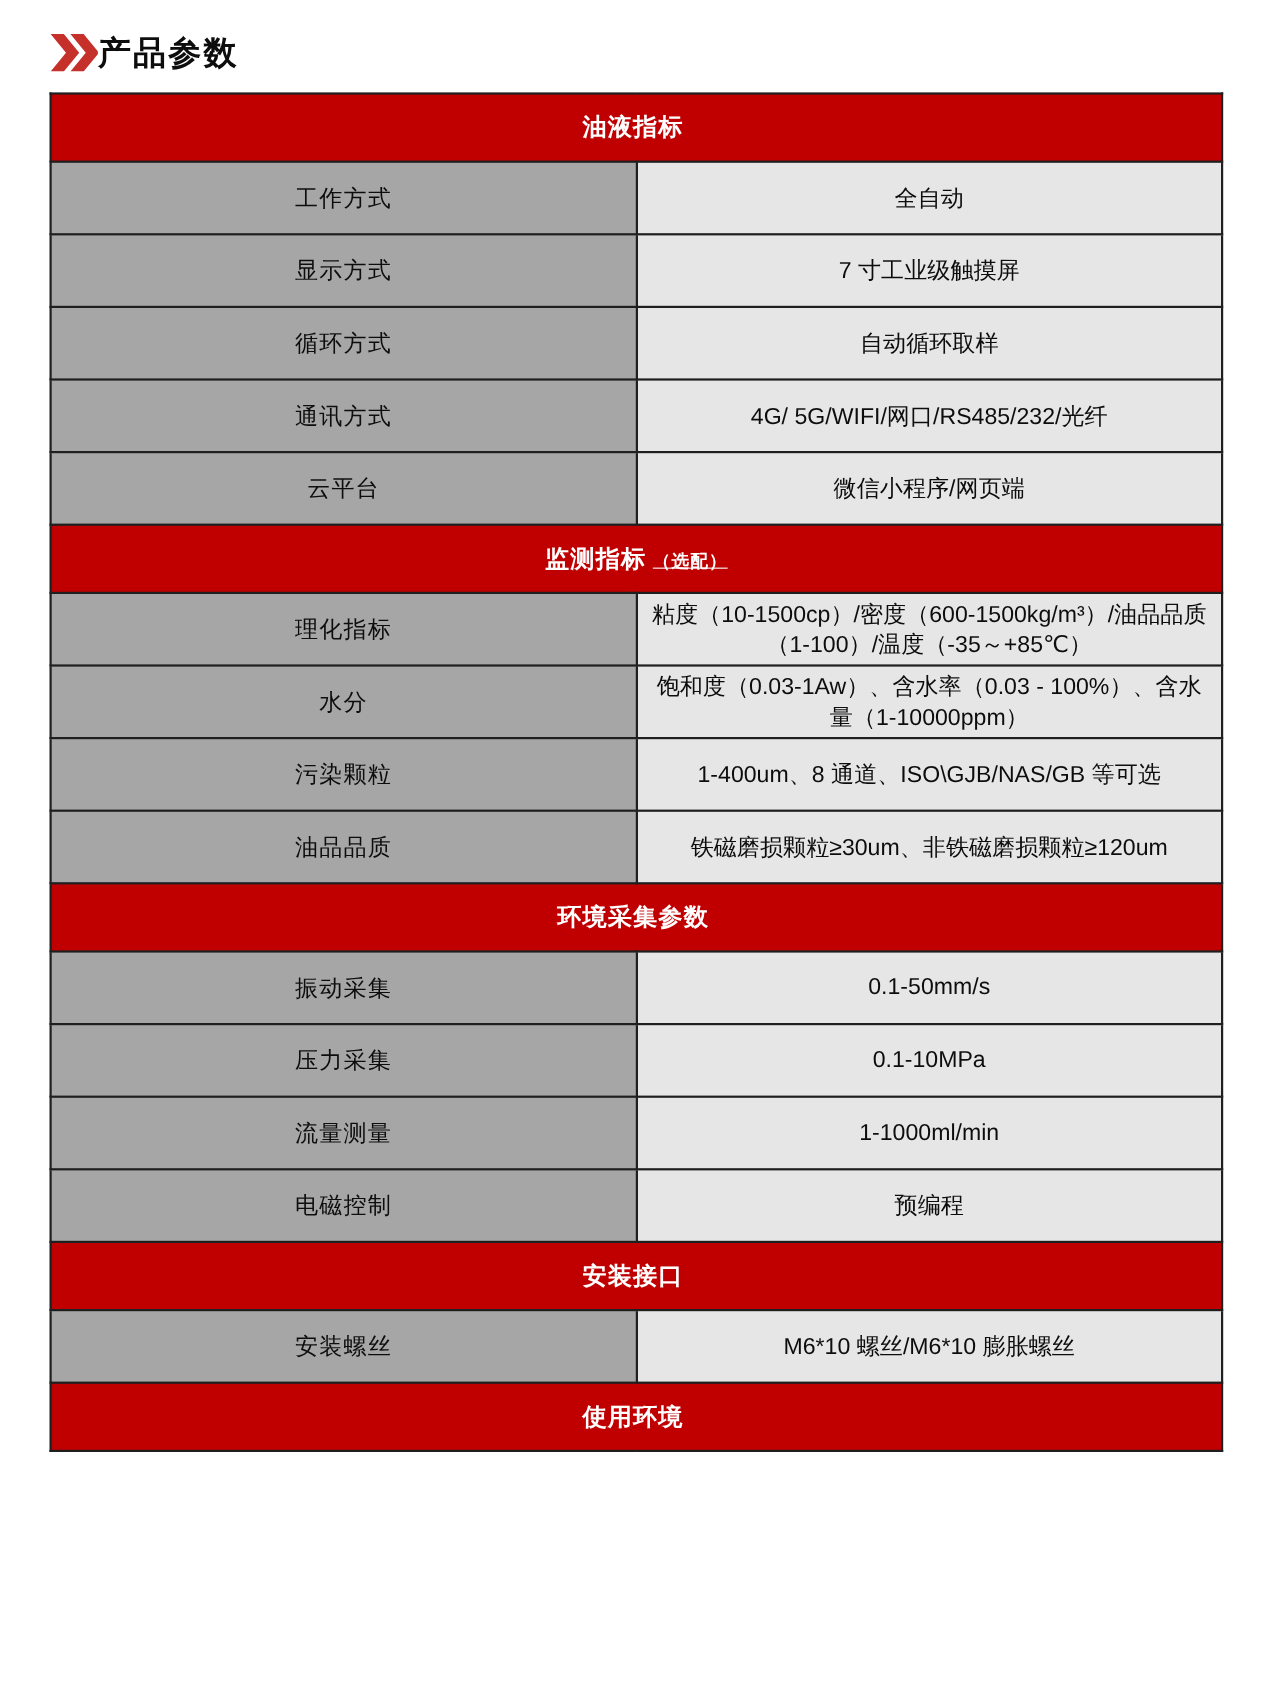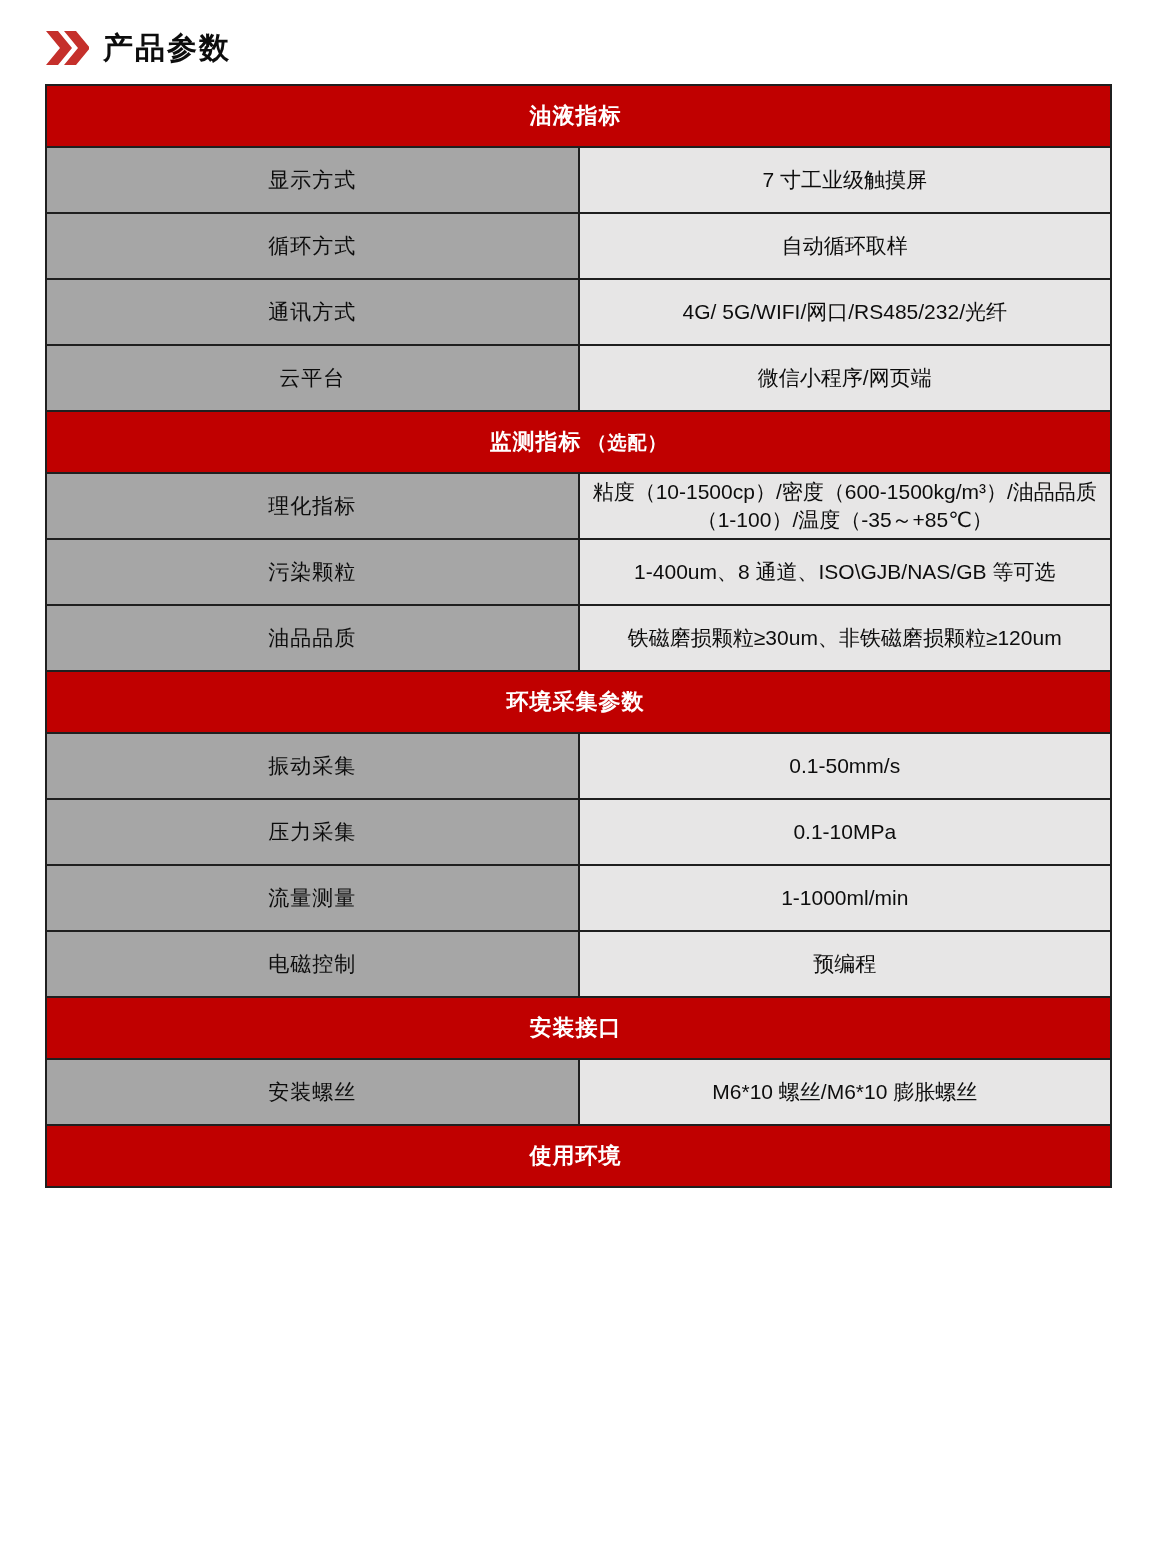--- a/index.html
+++ b/index.html
@@ -15,21 +15,20 @@
   body{
     height:1543px;
     font-family:"Liberation Sans","DejaVu Sans",sans-serif;
     color:var(--ink);
     overflow:hidden;
   }
   .page{padding:26px 37px 0 45px;}
   .title-row{
     display:flex;
     align-items:center;
-    gap:14px;
     height:44px;
     margin-bottom:14px;
   }
   .chevrons{display:inline-flex;align-items:center;}
   .chevrons svg{display:block;}
   h1.page-title{
     font-size:30px;
     font-weight:bold;
     letter-spacing:2px;
     color:#0d0d0d;
@@ -47,23 +46,24 @@
   }
   tr.sec td{
     background:var(--red);
     color:#ffffff;
     height:62px;
     font-weight:bold;
     font-size:22px;
     letter-spacing:1px;
   }
   tr.sec .sec-note{
-    font-size:19px;
+    font-size:16px;
     font-weight:bold;
     margin-left:6px;
+    text-decoration:underline;
   }
   tr.row{height:66px;}
   td.label{
     background:var(--label-gray);
     width:185px;
     font-size:21px;
     color:#0d0d0d;
     letter-spacing:1px;
   }
   td.value{
@@ -87,20 +87,24 @@
     </span>
     <h1 class="page-title">产品参数</h1>
   </div>
 
   <table class="spec-table">
     <tbody>
         <tr class="sec">
           <td colspan="2"><span class="sec-title">油液指标</span><span class="sec-note"></span></td>
         </tr>
         <tr class="row">
+          <td class="label">工作方式</td>
+          <td class="value">全自动</td>
+        </tr>
+        <tr class="row">
           <td class="label">显示方式</td>
           <td class="value">7 寸工业级触摸屏</td>
         </tr>
         <tr class="row">
           <td class="label">循环方式</td>
           <td class="value">自动循环取样</td>
         </tr>
         <tr class="row">
           <td class="label">通讯方式</td>
           <td class="value">4G/ 5G/WIFI/网口/RS485/232/光纤</td>
@@ -108,20 +112,24 @@
         <tr class="row">
           <td class="label">云平台</td>
           <td class="value">微信小程序/网页端</td>
         </tr>
         <tr class="sec">
           <td colspan="2"><span class="sec-title">监测指标</span><span class="sec-note">（选配）</span></td>
         </tr>
         <tr class="row">
           <td class="label">理化指标</td>
           <td class="value">粘度（10-1500cp）/密度（600-1500kg/m³）/油品品质（1-100）/温度（-35～+85℃）</td>
+        </tr>
+        <tr class="row">
+          <td class="label">水分</td>
+          <td class="value">饱和度（0.03-1Aw）、含水率（0.03 - 100%）、含水量（1-10000ppm）</td>
         </tr>
         <tr class="row">
           <td class="label">污染颗粒</td>
           <td class="value">1-400um、8 通道、ISO\GJB/NAS/GB 等可选</td>
         </tr>
         <tr class="row">
           <td class="label">油品品质</td>
           <td class="value">铁磁磨损颗粒≥30um、非铁磁磨损颗粒≥120um</td>
         </tr>
         <tr class="sec">

